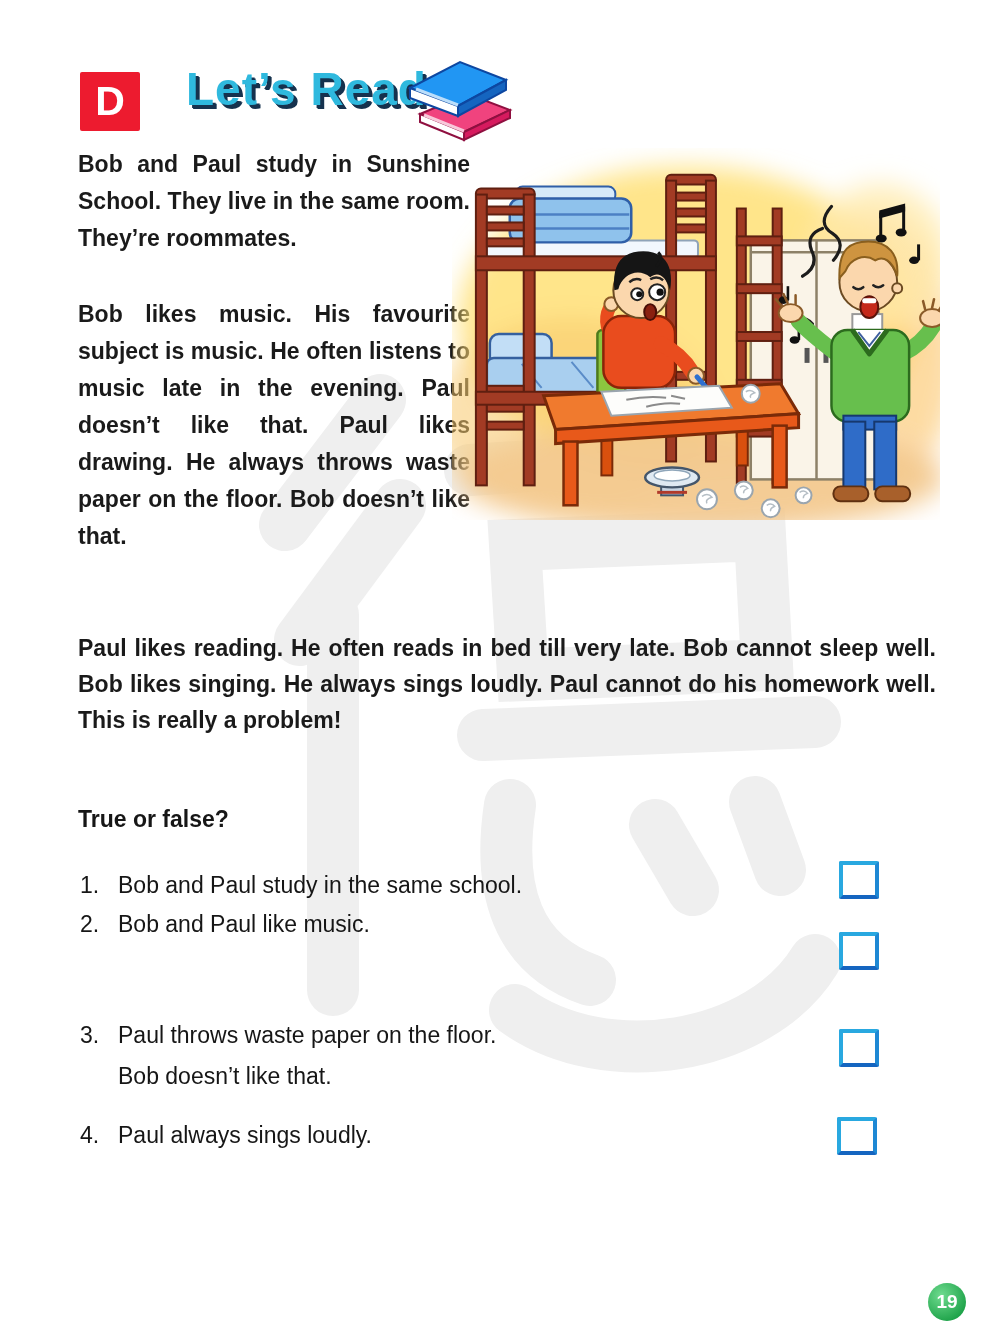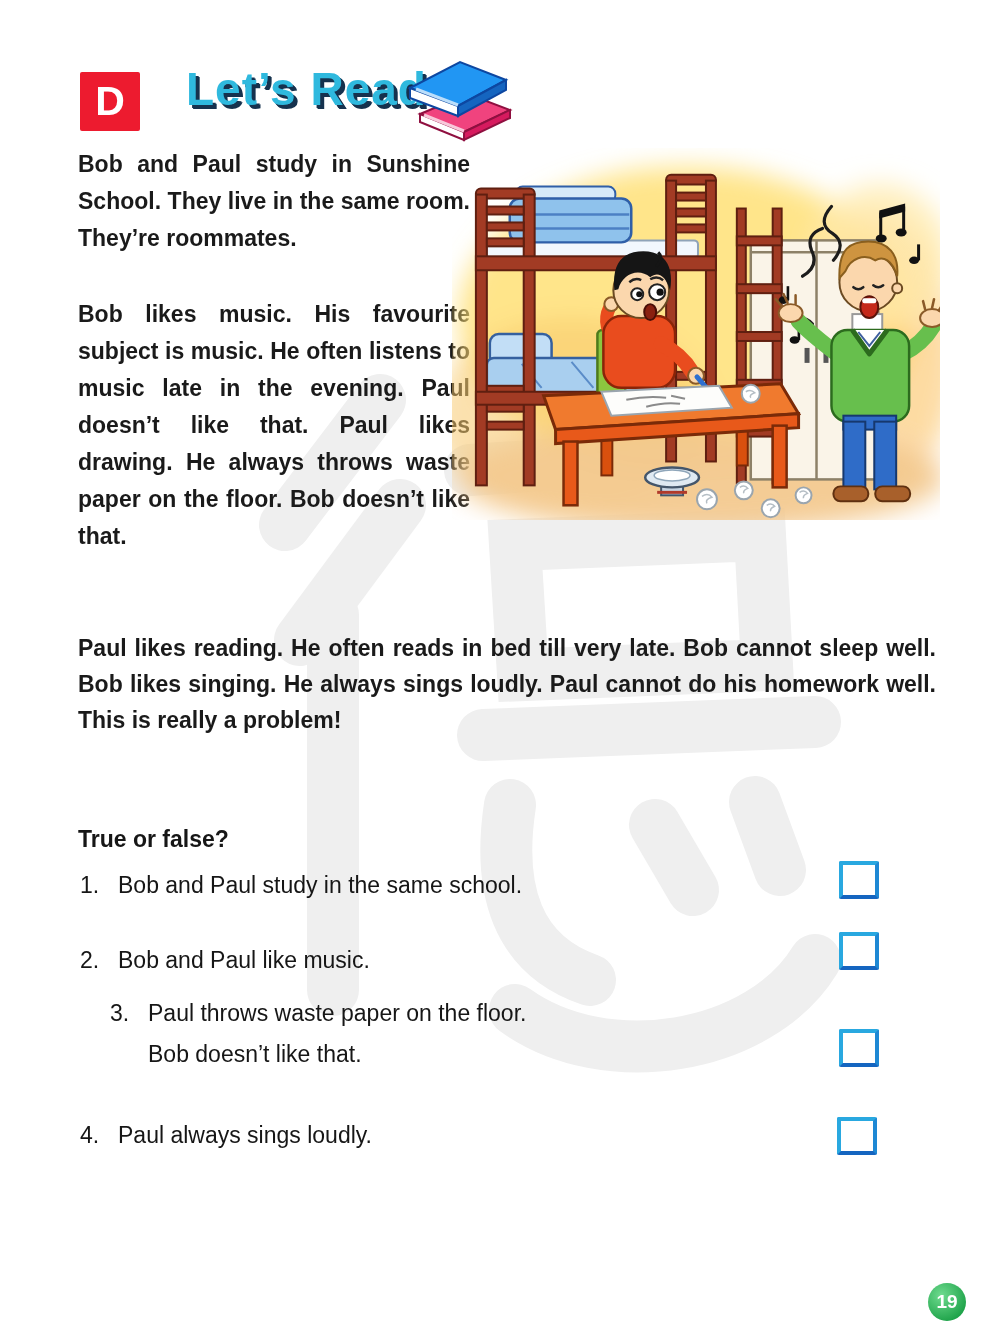--- a/index.html
+++ b/index.html
@@ -18,21 +18,21 @@
     color:#2FB9DE;text-shadow:3px 3px 0 #16324E,4px 4px 0 #16324E;
   }
   .books-icon{position:absolute;left:402px;top:52px;}
   
   .para{position:absolute;font-size:23px;line-height:37px;font-weight:bold;color:#1a1a1a;
         text-align:justify;}
   #para1{left:78px;top:146px;width:392px;}
   #para2{left:78px;top:296px;width:392px;}
   #para3{left:78px;top:630px;width:858px;line-height:36px;}
   
-  .prompt{position:absolute;left:78px;top:806px;font-size:23px;font-weight:bold;margin-top:20px;}
+  .prompt{position:absolute;left:78px;top:806px;font-size:23px;font-weight:bold;}
   .q-row{position:absolute;left:80px;font-size:23px;font-weight:normal;}
   .q-row .q-num{display:inline-block;width:38px;}
   .q-line2{margin-left:38px;margin-top:14px;}
   .checkbox{
     position:absolute;width:32px;height:30px;background:#ffffff;border-radius:2px;
     border:4px solid #29A8E0;border-right-color:#1E88D4;border-bottom-color:#1565C0;
   }
   
   .page-badge{
     position:absolute;left:928px;top:1283px;width:38px;height:38px;border-radius:50%;
@@ -246,24 +246,24 @@
       <circle cx="353" cy="348" r="8"></circle>
       <path d="M251,349 q6,-4 10,1 q-7,2 -5,6 M289,340 q5,-3 8,1 q-5,2 -4,5 M316,358 q5,-3 8,1 q-5,2 -4,5 M349,345 q5,-3 8,1 q-5,2 -4,5" fill="none" stroke="#B5BEC5" stroke-width="1.5"></path>
     </g>
   </svg>
 
   <div class="prompt">True or false?</div>
 
   <div class="q-row" style="top:872px;">
     <span class="q-num">1.</span><span>Bob and Paul study in the same school.</span>
   </div>
-  <div class="q-row" style="top:947px;">
+  <div class="q-row" style="top:911px;">
     <span class="q-num">2.</span><span>Bob and Paul like music.</span>
   </div>
-  <div class="q-row" style="top:1000px;margin-left:30px;">
+  <div class="q-row" style="top:1022px;">
     <span class="q-num">3.</span><span>Paul throws waste paper on the floor.</span>
     <div class="q-line2">Bob doesn’t like that.</div>
   </div>
   <div class="q-row" style="top:1122px;">
     <span class="q-num">4.</span><span>Paul always sings loudly.</span>
   </div>
 
   <div class="checkbox" style="left:839px;top:861px;"></div>
   <div class="checkbox" style="left:839px;top:932px;"></div>
   <div class="checkbox" style="left:839px;top:1029px;"></div>

